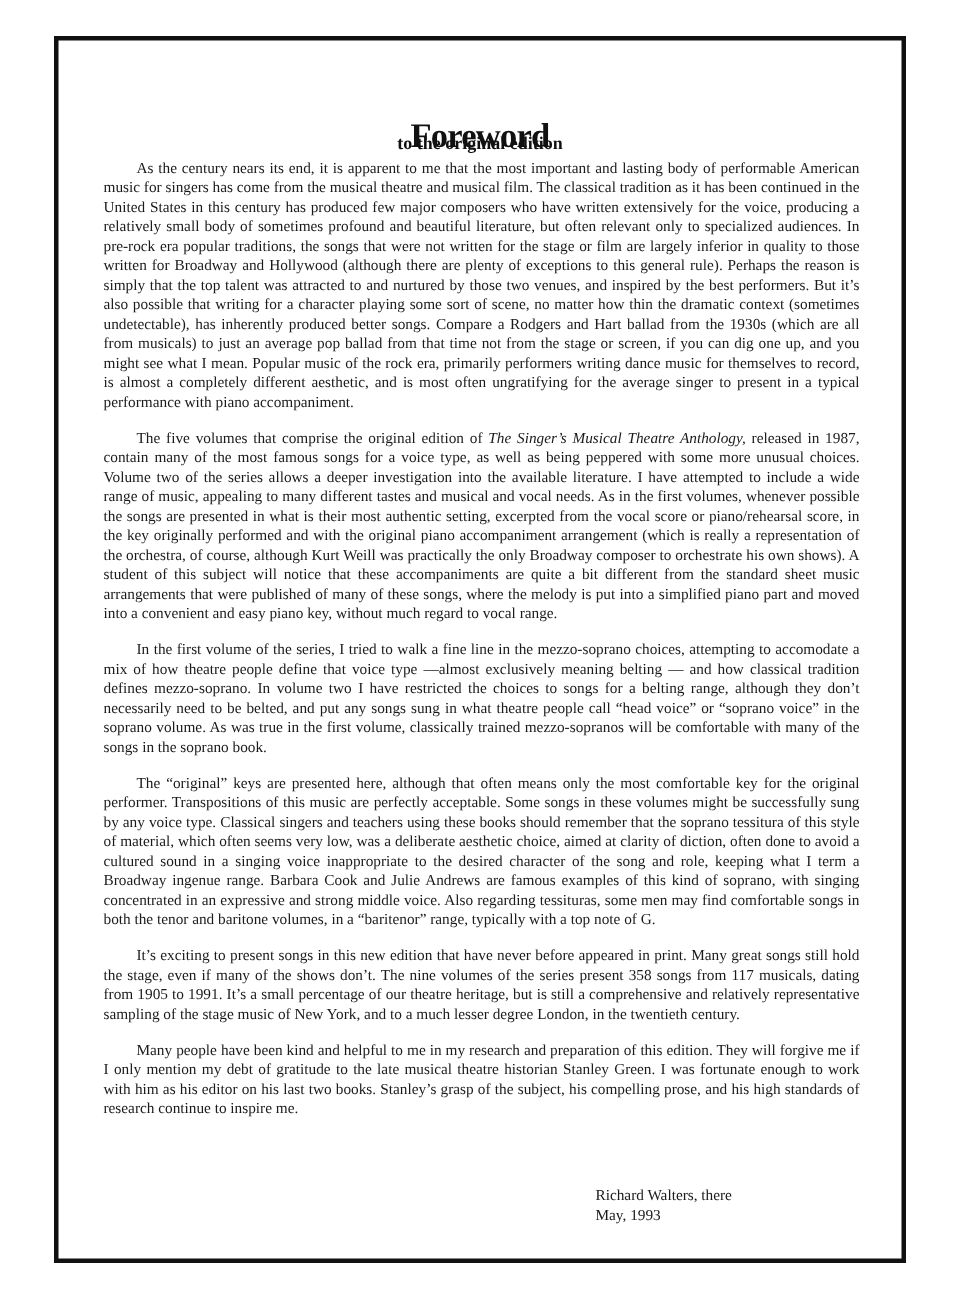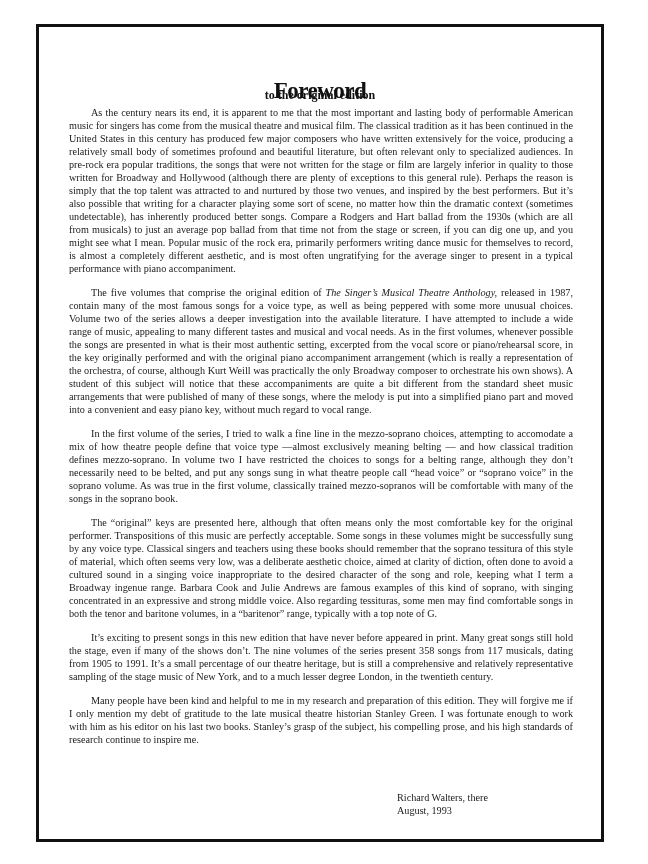--- a/index.html
+++ b/index.html
@@ -85,15 +85,15 @@
     <p><span>As the century nears its end, it is apparent to me that the most important and lasting body of performable American music for singers has come from the musical theatre and musical film. The classical tradition as it has been continued in the United States in this century has produced few major composers who have written extensively for the voice, producing a relatively small body of sometimes profound and beautiful literature, but often relevant only to specialized audiences. In pre-rock era popular traditions, the songs that were not written for the stage or film are largely inferior in quality to those written for Broadway and Hollywood (although there are plenty of exceptions to this general rule). Perhaps the reason is simply that the top talent was attracted to and nurtured by those two venues, and inspired by the best performers. But it’s also possible that writing for a character playing some sort of scene, no matter how thin the dramatic context (sometimes undetectable), has inherently produced better songs. Compare a Rodgers and Hart ballad from the 1930s (which are all from musicals) to just an average pop ballad from that time not from the stage or screen, if you can dig one up, and you might see what I mean. Popular music of the rock era, primarily performers writing dance music for themselves to record, is almost a completely different aesthetic, and is most often ungratifying for the average singer to present in a typical performance with piano accompaniment.</span></p>
     <p><span>The five volumes that comprise the original edition of </span><i>The Singer’s Musical Theatre Anthology,</i><span> released in 1987, contain many of the most famous songs for a voice type, as well as being peppered with some more unusual choices. Volume two of the series allows a deeper investigation into the available literature. I have attempted to include a wide range of music, appealing to many different tastes and musical and vocal needs.  As in the first volumes, whenever possible the songs are presented in what is their most authentic setting, excerpted from the vocal score or piano/rehearsal score, in the key originally performed and with the original piano accompaniment arrangement (which is really a representation of the orchestra, of course, although Kurt Weill was practically the only Broadway composer to orchestrate his own shows). A student of this subject will notice that these accompaniments are quite a bit different from the standard sheet music arrangements that were published of many of these songs, where the melody is put into a simplified piano part and moved into a convenient and easy piano key, without much regard to vocal range.</span></p>
     <p><span>In the first volume of the series, I tried to walk a fine line in the mezzo-soprano choices, attempting to accomodate a mix of how theatre people define that voice type —almost exclusively meaning belting — and how classical tradition defines mezzo-soprano. In volume two I have restricted the choices to songs for a belting range, although they don’t necessarily need to be belted, and put any songs sung in what theatre people call “head voice” or “soprano voice” in the soprano volume. As was true in the first volume, classically trained mezzo-sopranos will be comfortable with many of the songs in the soprano book.</span></p>
     <p><span>The “original” keys are presented here, although that often means only the most comfortable key for the original performer. Transpositions of this music are perfectly acceptable.  Some songs in these volumes might be successfully sung by any voice type. Classical singers and teachers using these books should remember that the soprano tessitura of this style of material, which often seems very low, was a deliberate aesthetic choice, aimed at clarity of diction, often done to avoid a cultured sound in a singing voice inappropriate to the desired character of the song and role, keeping what I term a Broadway ingenue range. Barbara Cook and Julie Andrews are famous examples of this kind of soprano, with singing concentrated in an expressive and strong middle voice. Also regarding tessituras, some men may find comfortable songs in both the tenor and baritone volumes, in a “baritenor” range, typically with a top note of G.</span></p>
     <p><span>It’s exciting to present songs in this new edition that have never before appeared in print. Many great songs still hold the stage, even if many of the shows don’t. The nine volumes of the series present 358 songs from 117 musicals, dating from 1905 to 1991. It’s a small percentage of our theatre heritage, but is still a comprehensive and relatively representative sampling of the stage music of New York, and to a much lesser degree London, in the twentieth century.</span></p>
     <p><span>Many people have been kind and helpful to me in my research and preparation of this edition. They will forgive me if I only mention my debt of gratitude to the late musical theatre historian Stanley Green. I was fortunate enough to work with him as his editor on his last two books. Stanley’s grasp of the subject, his compelling prose, and his high standards of research continue to inspire me.</span></p>
   </div>
 
   <div class="signature">
     <div>Richard Walters, there</div>
-    <div>August, 1993</div>
+    <div>May, 1993</div>
   </div>
 </div>
 
 </body></html>

